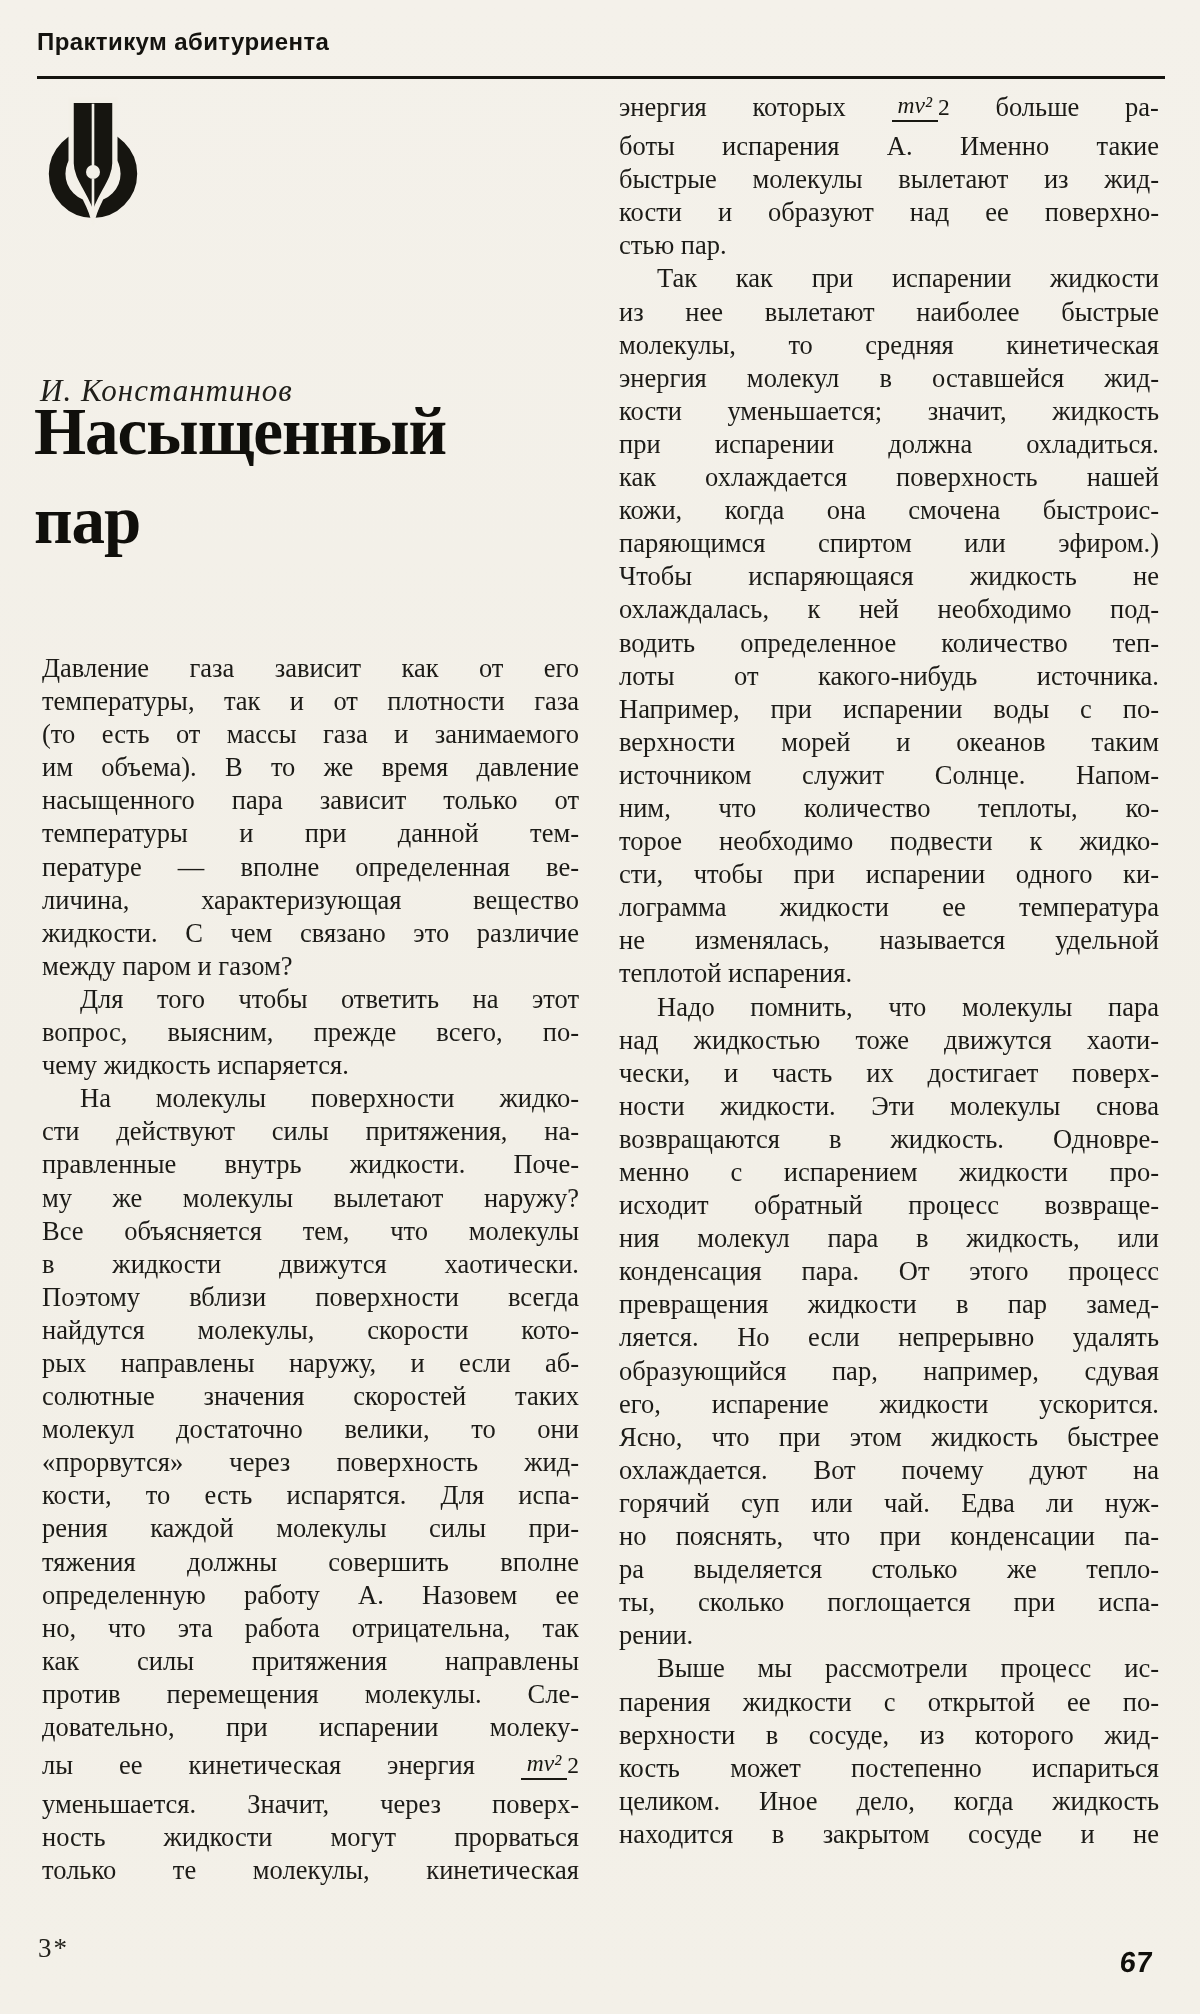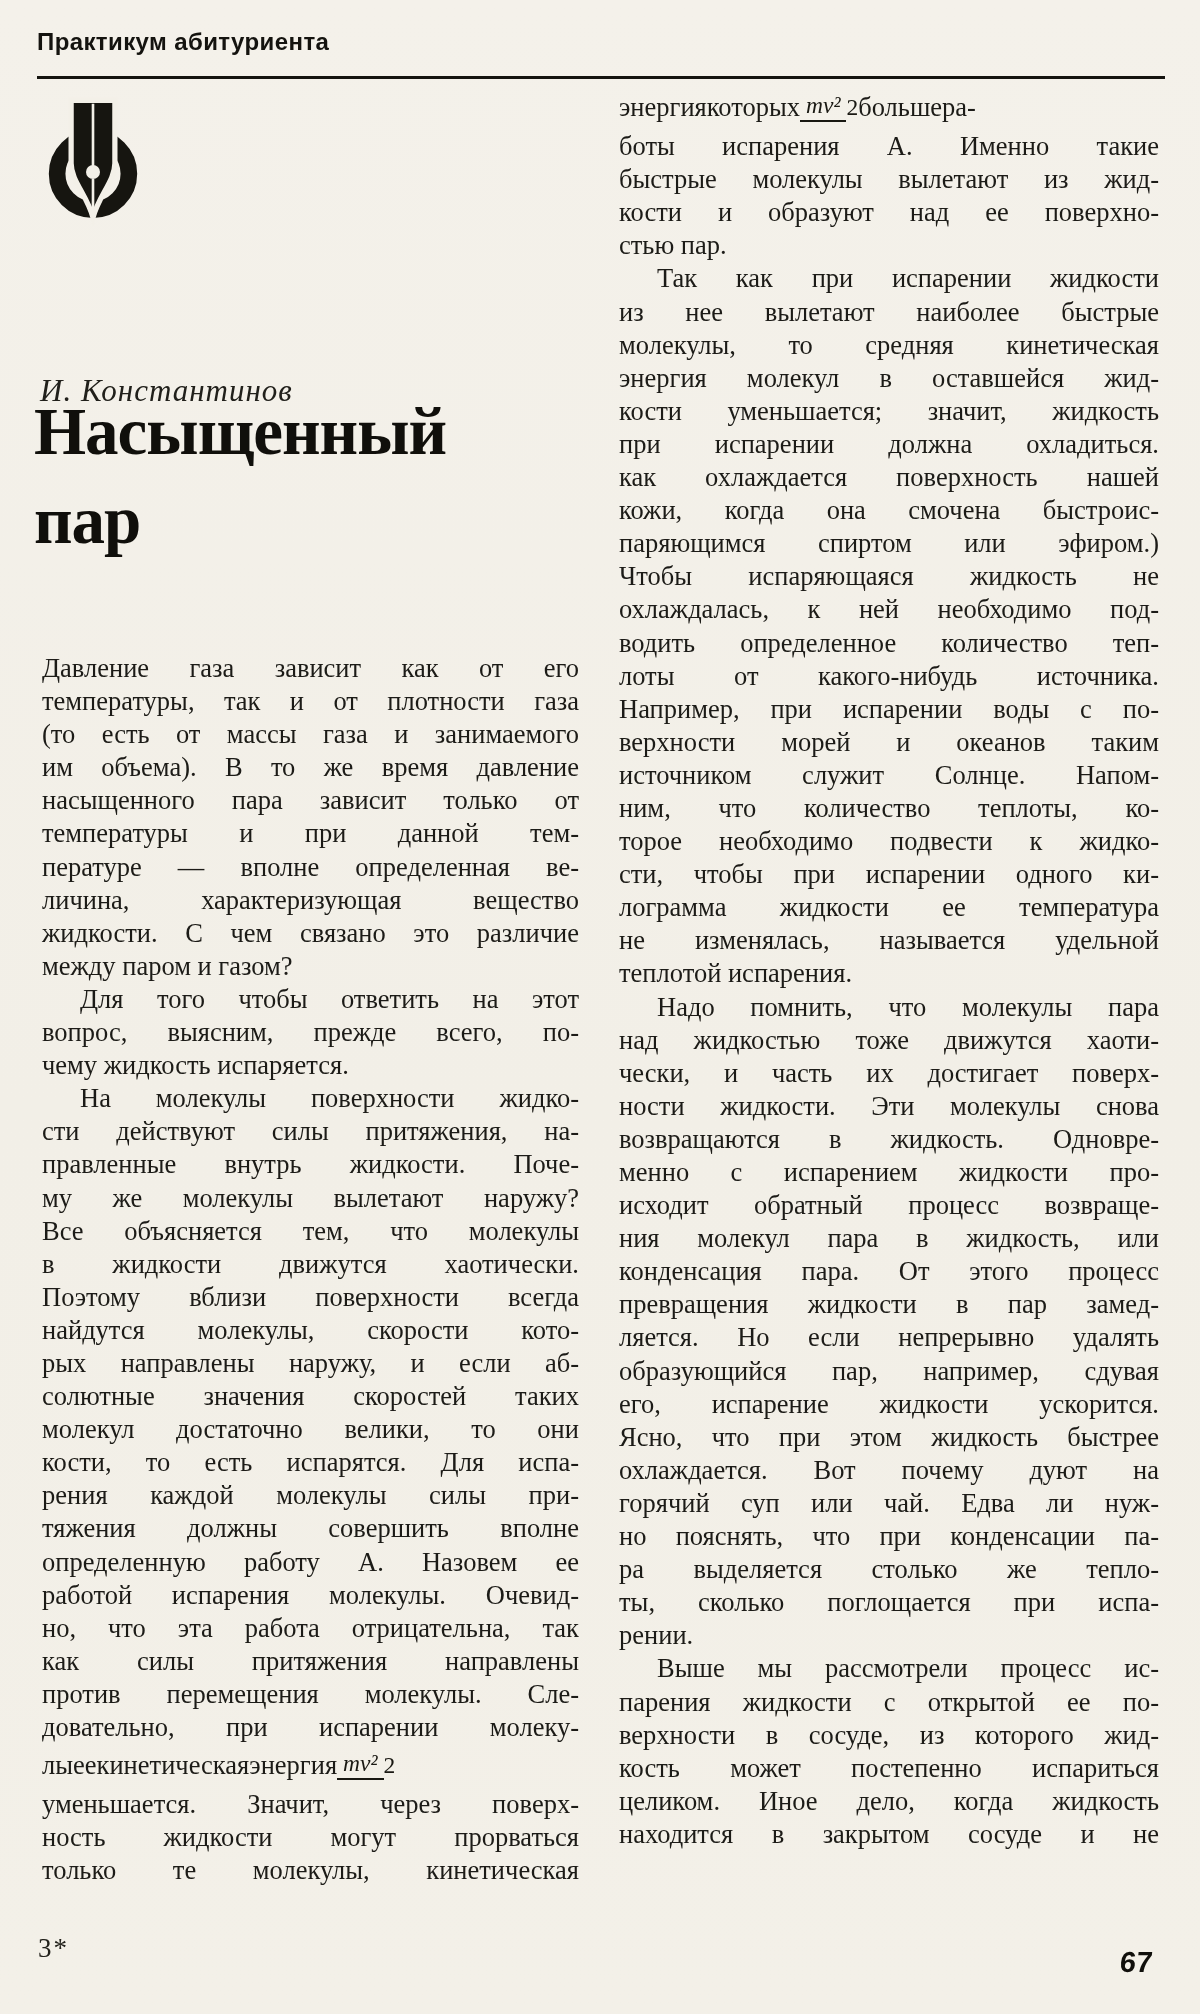--- a/index.html
+++ b/index.html
@@ -44,22 +44,23 @@
   .col.right{left:619px;top:86px;width:540px;}
   .line{
     line-height:33.1px;
     text-align:justify;
     text-align-last:justify;
     -moz-text-align-last:justify;
   }
   .line.end{text-align-last:left;-moz-text-align-last:left;}
   .line.indent{padding-left:38px;}
   .line.fline{
-    display:flex;align-items:center;
+    display:flex;justify-content:space-between;align-items:center;
     padding:5px 0 6px 0;
+    gap:43px;
   }
   .frac{
     display:inline-flex;flex-direction:row;align-items:center;
     font-size:23.5px;line-height:1.08;color:#191812;
   }
   .frac .num{font-style:italic;padding:0 6px 1px 6px;border-bottom:2.5px solid #191812;}
   .frac .den{padding-top:1px;}
   .foot-sig{
     position:absolute;left:38px;top:1933px;
     font-size:27px;color:#23221c;letter-spacing:2px;
@@ -111,25 +112,25 @@
       <div class="line">сти действуют силы притяжения, на-</div>
       <div class="line">правленные внутрь жидкости. Поче-</div>
       <div class="line">му же молекулы вылетают наружу?</div>
       <div class="line">Все объясняется тем, что молекулы</div>
       <div class="line">в жидкости движутся хаотически.</div>
       <div class="line">Поэтому вблизи поверхности всегда</div>
       <div class="line">найдутся молекулы, скорости кото-</div>
       <div class="line">рых направлены наружу, и если аб-</div>
       <div class="line">солютные значения скоростей таких</div>
       <div class="line">молекул достаточно велики, то они</div>
+      <div class="line">«прорвутся» через поверхность жид-</div>
       <div class="line">кости, то есть испарятся. Для испа-</div>
       <div class="line">рения каждой молекулы силы при-</div>
       <div class="line">тяжения должны совершить вполне</div>
       <div class="line">определенную работу А. Назовем ее</div>
-      <div class="line">работой испарения молекулы. Очевид-</div>
       <div class="line">но, что эта работа отрицательна, так</div>
       <div class="line">как силы притяжения направлены</div>
       <div class="line">против перемещения молекулы. Сле-</div>
       <div class="line">довательно, при испарении молеку-</div>
       <div class="line fline">
         <span>лы</span>
         <span>ее</span>
         <span>кинетическая</span>
         <span>энергия</span>
         <span class="frac">

